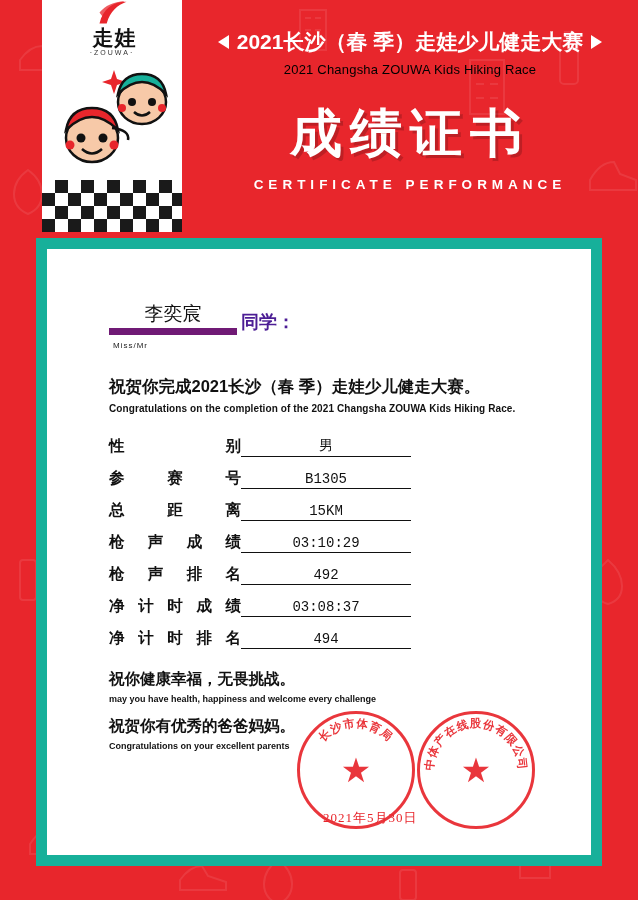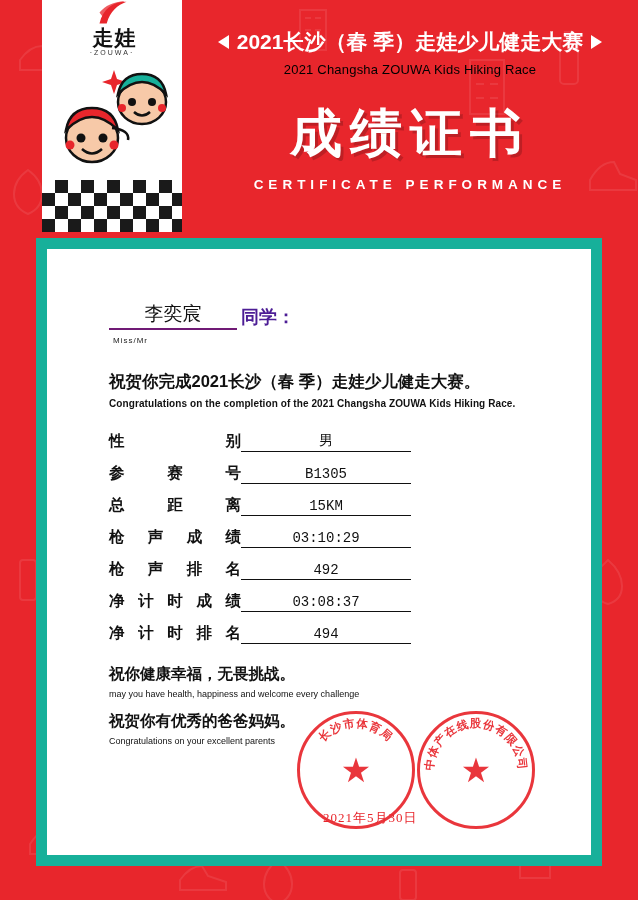--- a/index.html
+++ b/index.html
@@ -130,21 +130,21 @@
     padding: 40px 62px 0 62px;
   }
   .name-row {
     display: flex;
     align-items: flex-end;
     margin-top: 12px;
   }
   .name-blank {
     display: inline-block;
     min-width: 128px;
-    border-bottom: 2px solid #701a75;
+    border-bottom: 7px solid #701a75;
     text-align: center;
     font-size: 19px;
     color: #111;
     padding-bottom: 1px;
     font-family: "Liberation Serif", serif;
   }
   .name-suffix {
     font-size: 18px;
     font-weight: bold;
     color: #4c1d95;
@@ -201,21 +201,21 @@
   }
   #wishes { margin-top: 20px; }
   .wish-cn {
     font-size: 15.5px;
     font-weight: bold;
     color: #111;
     margin-top: 12px;
   }
   .wish-en {
     font-size: 9px;
-    font-weight: normal;
+    font-weight: bold;
     color: #111;
     margin-top: 4px;
   }
   
   #stamps {
     position: absolute;
     right: 34px; bottom: 18px;
     width: 290px; height: 130px;
   }
   .stamp {

